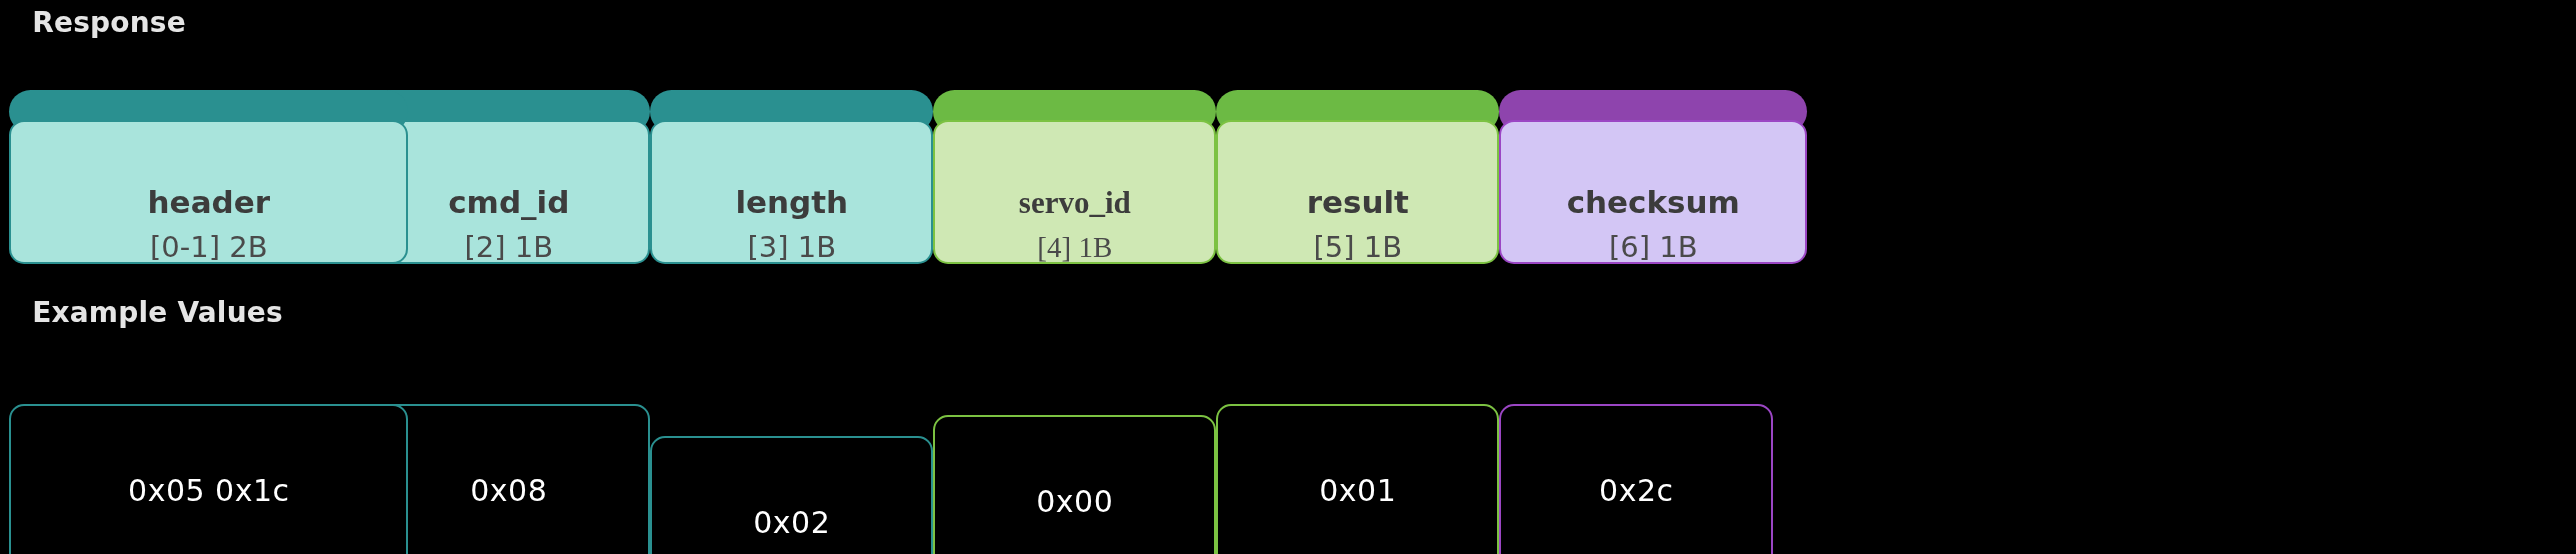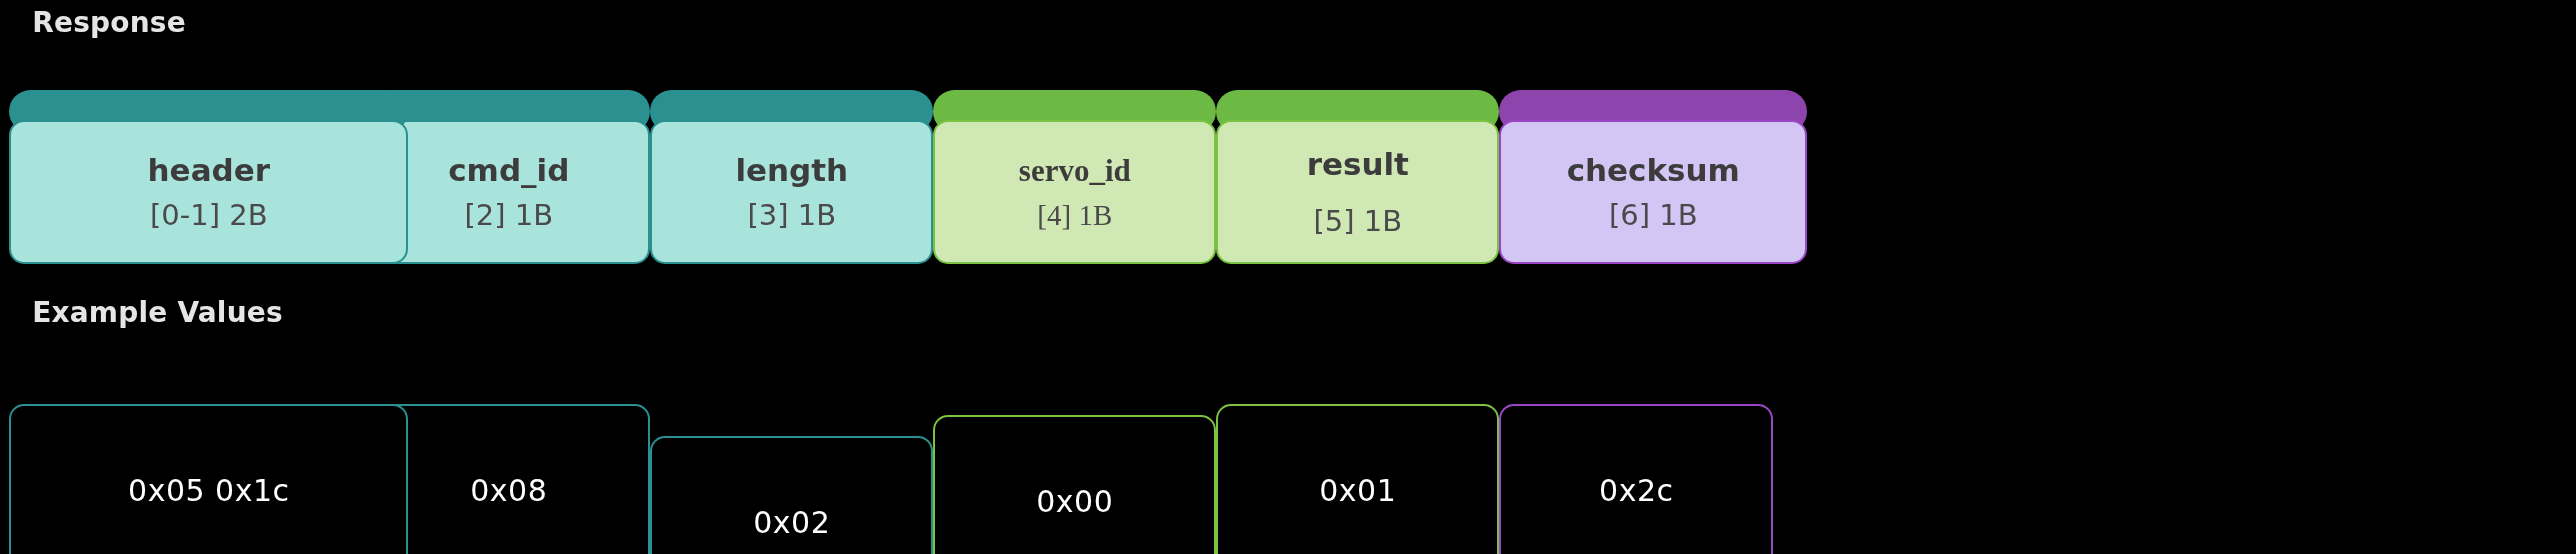--- a/index.html
+++ b/index.html
@@ -66,21 +66,21 @@
     top: 30px;
     width: 100%;
     height: 144px;
     border-radius: 15px;
     border-style: solid;
     border-width: 2.8px;
     box-sizing: border-box;
     display: flex;
     flex-direction: column;
     align-items: center;
-    justify-content: center;
+    justify-content: flex-end;
   }
   .field .fname {
     color: #3c3c3c;
     font-size: 31px;
     font-weight: bold;
     line-height: 1;
     white-space: nowrap;
     margin-bottom: 15px;
   }
   .field .frange {
@@ -150,21 +150,21 @@
       </div>
       <div class="field" style="left: 924px; width: 283px; z-index: 7;">
         <div class="cap" style="background: rgb(108, 186, 68);"></div>
         <div class="body" style="background: rgb(207, 232, 180); border-color: rgb(124, 194, 66); font-family: Liberation Serif, serif;">
           <div class="fname">servo_id</div>
           <div class="frange">[4] 1B</div>
         </div>
       </div>
       <div class="field" style="left: 1207px; width: 283px; z-index: 6;">
         <div class="cap" style="background: rgb(108, 186, 68);"></div>
-        <div class="body" style="background: rgb(207, 232, 180); border-color: rgb(124, 194, 66); gap: 12px;">
+        <div class="body" style="background: rgb(207, 232, 180); border-color: rgb(124, 194, 66);">
           <div class="fname">result</div>
           <div class="frange">[5] 1B</div>
         </div>
       </div>
       <div class="field" style="left: 1490px; width: 308px; z-index: 5;">
         <div class="cap" style="background: rgb(142, 68, 173);"></div>
         <div class="body" style="background: rgb(211, 198, 245); border-color: rgb(155, 70, 196);">
           <div class="fname">checksum</div>
           <div class="frange">[6] 1B</div>
         </div>

